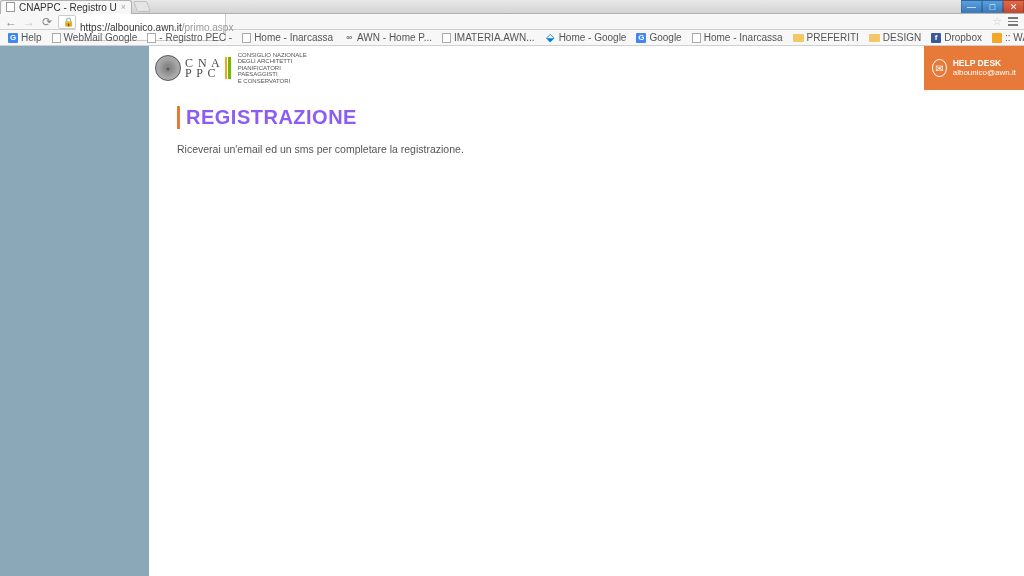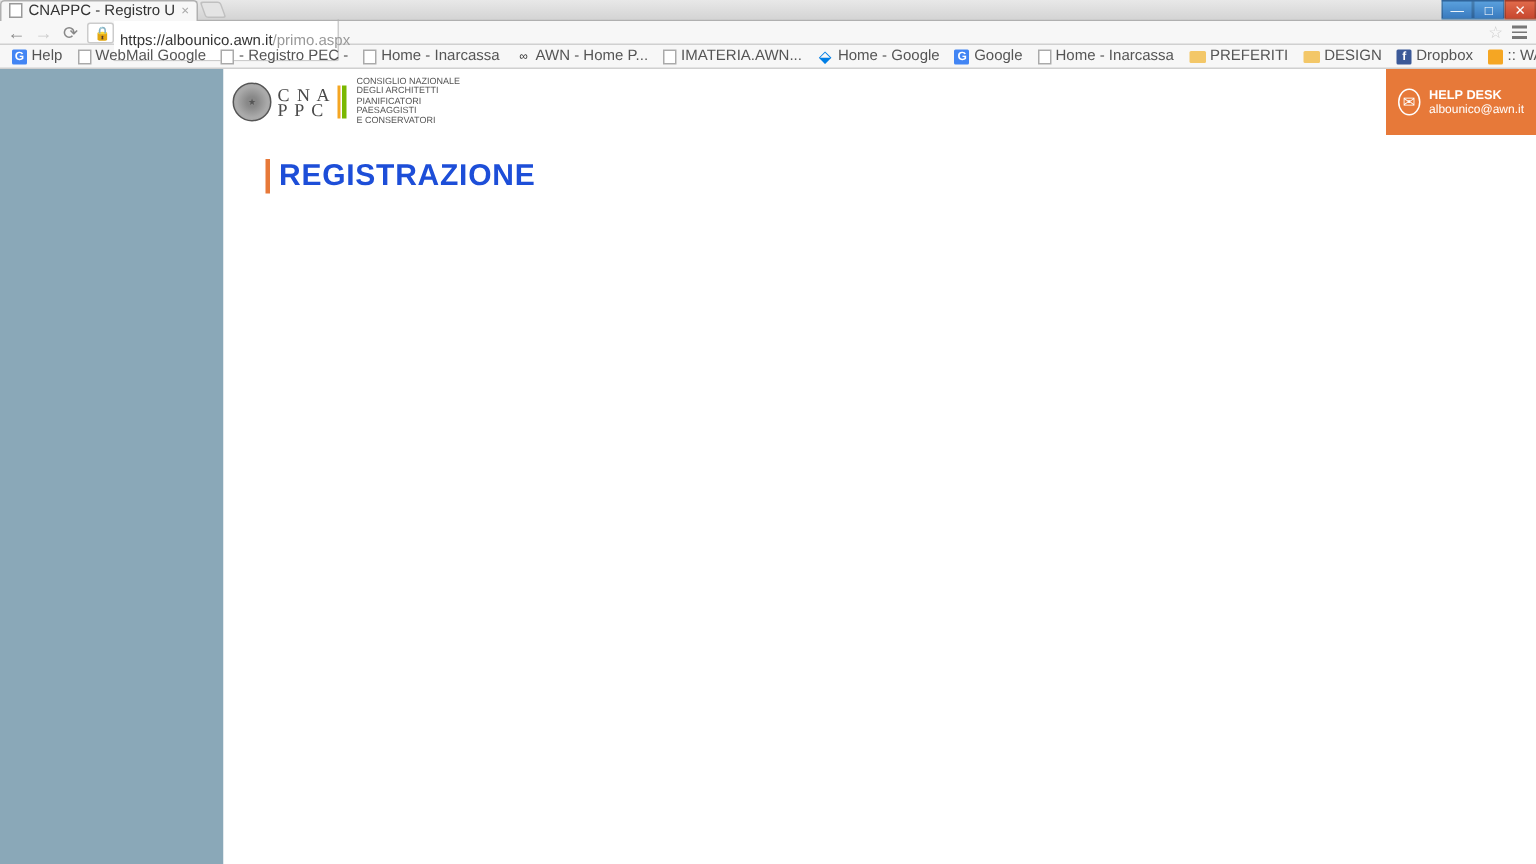--- a/index.html
+++ b/index.html
@@ -46,21 +46,21 @@
 .bars{display:flex;gap:1px;margin-left:2px}
 .bar{width:2.5px;height:22px}
 .bar.b1{background:#f5a623}
 .bar.b2{background:#7ab800}
 .logo-text{font-size:6px;color:#555;line-height:6.5px;margin-left:3px;text-transform:uppercase}
 .helpdesk{margin-left:auto;background:#e77939;color:#fff;height:44px;width:100px;display:flex;align-items:center;gap:6px;padding:0 8px}
 .hd-icon{width:18px;height:18px;border:1.5px solid #fff;border-radius:50%;display:flex;align-items:center;justify-content:center;font-size:10px}
 .hd-text{display:flex;flex-direction:column;font-size:8px;line-height:9px}
 .hd-title{font-weight:bold;font-size:8.5px;text-transform:uppercase}
 .page-body{padding:16px 28px}
-.section-title{font-family:"Arial Narrow",Arial,sans-serif;font-size:20px;font-weight:bold;color:#1d4ed8;text-transform:uppercase;border-left:3px solid #e77939;padding-left:6px;margin-bottom:14px;letter-spacing:0.5px}
+.section-title{font-family:"Arial Narrow",Arial,sans-serif;font-size:20px;font-weight:bold;color:#8b5cf6;text-transform:uppercase;border-left:3px solid #e77939;padding-left:6px;margin-bottom:14px;letter-spacing:0.5px}
 .body-text{font-size:10.5px;color:#555}
 </style>
 </head>
 <body>
 
 <div class="browser-tabs">
   <div class="tab active">
     <span class="file-icon"></span>
     <span>CNAPPC - Registro U</span>
     <span class="tab-close">×</span>
@@ -174,15 +174,16 @@
       <div class="helpdesk">
         <div class="hd-icon">✉</div>
         <div class="hd-text">
           <span class="hd-title">Help Desk</span>
           <span>albounico@awn.it</span>
         </div>
       </div>
     </div>
     <div class="page-body">
       <div class="section-title">Registrazione</div>
+      <div class="body-text">Riceverai un'email ed un sms per completare la registrazione.</div>
     </div>
   </div>
 </div>
 
 </body></html>

